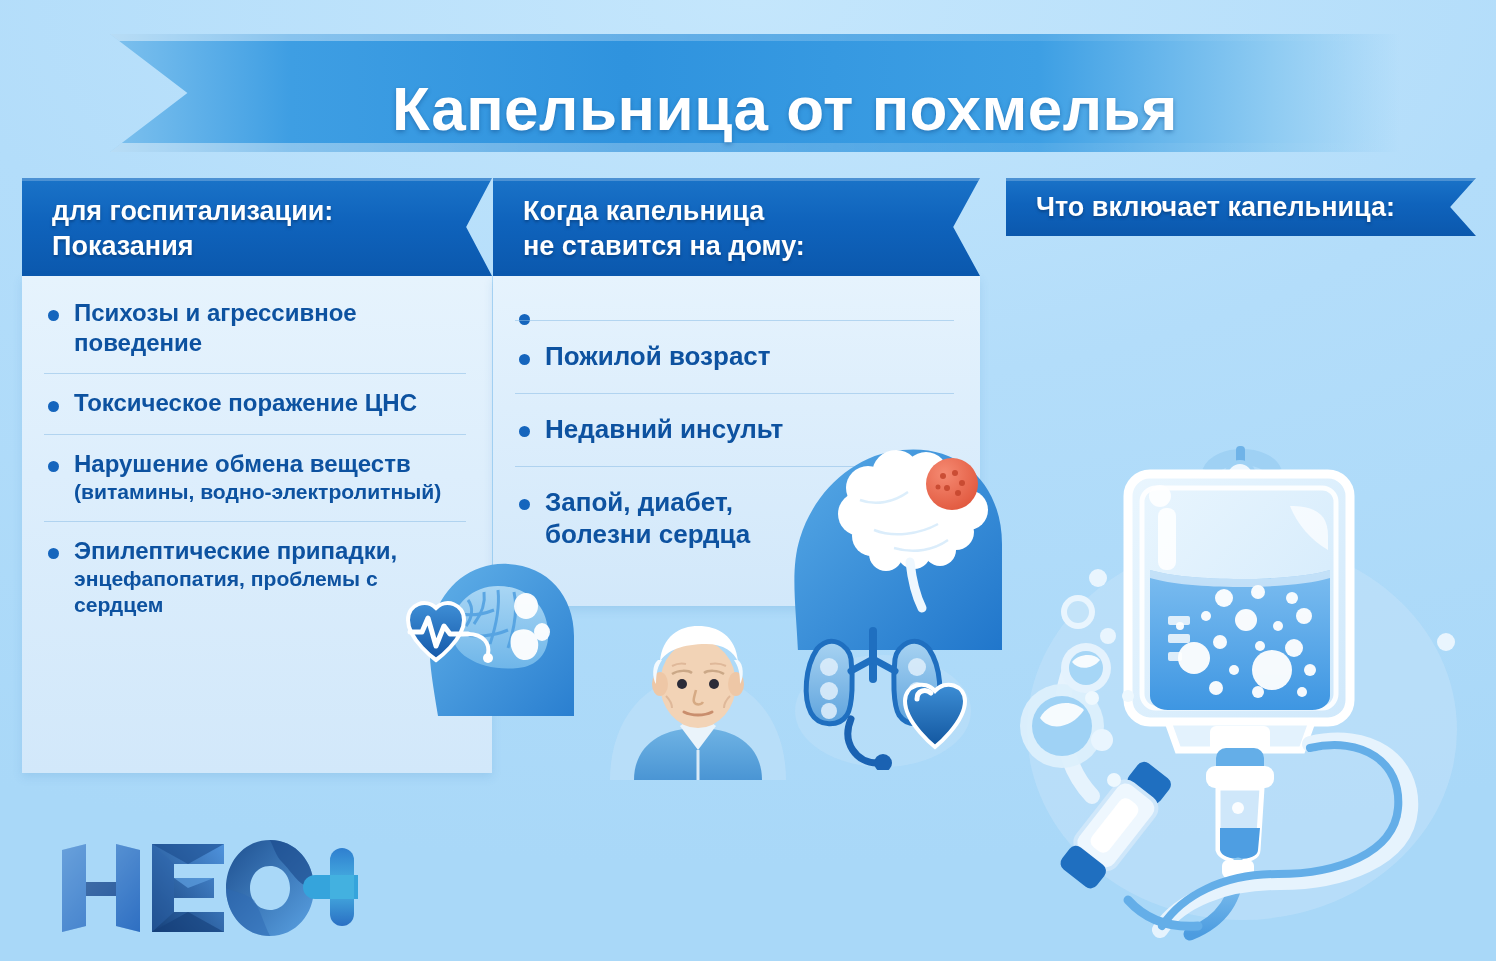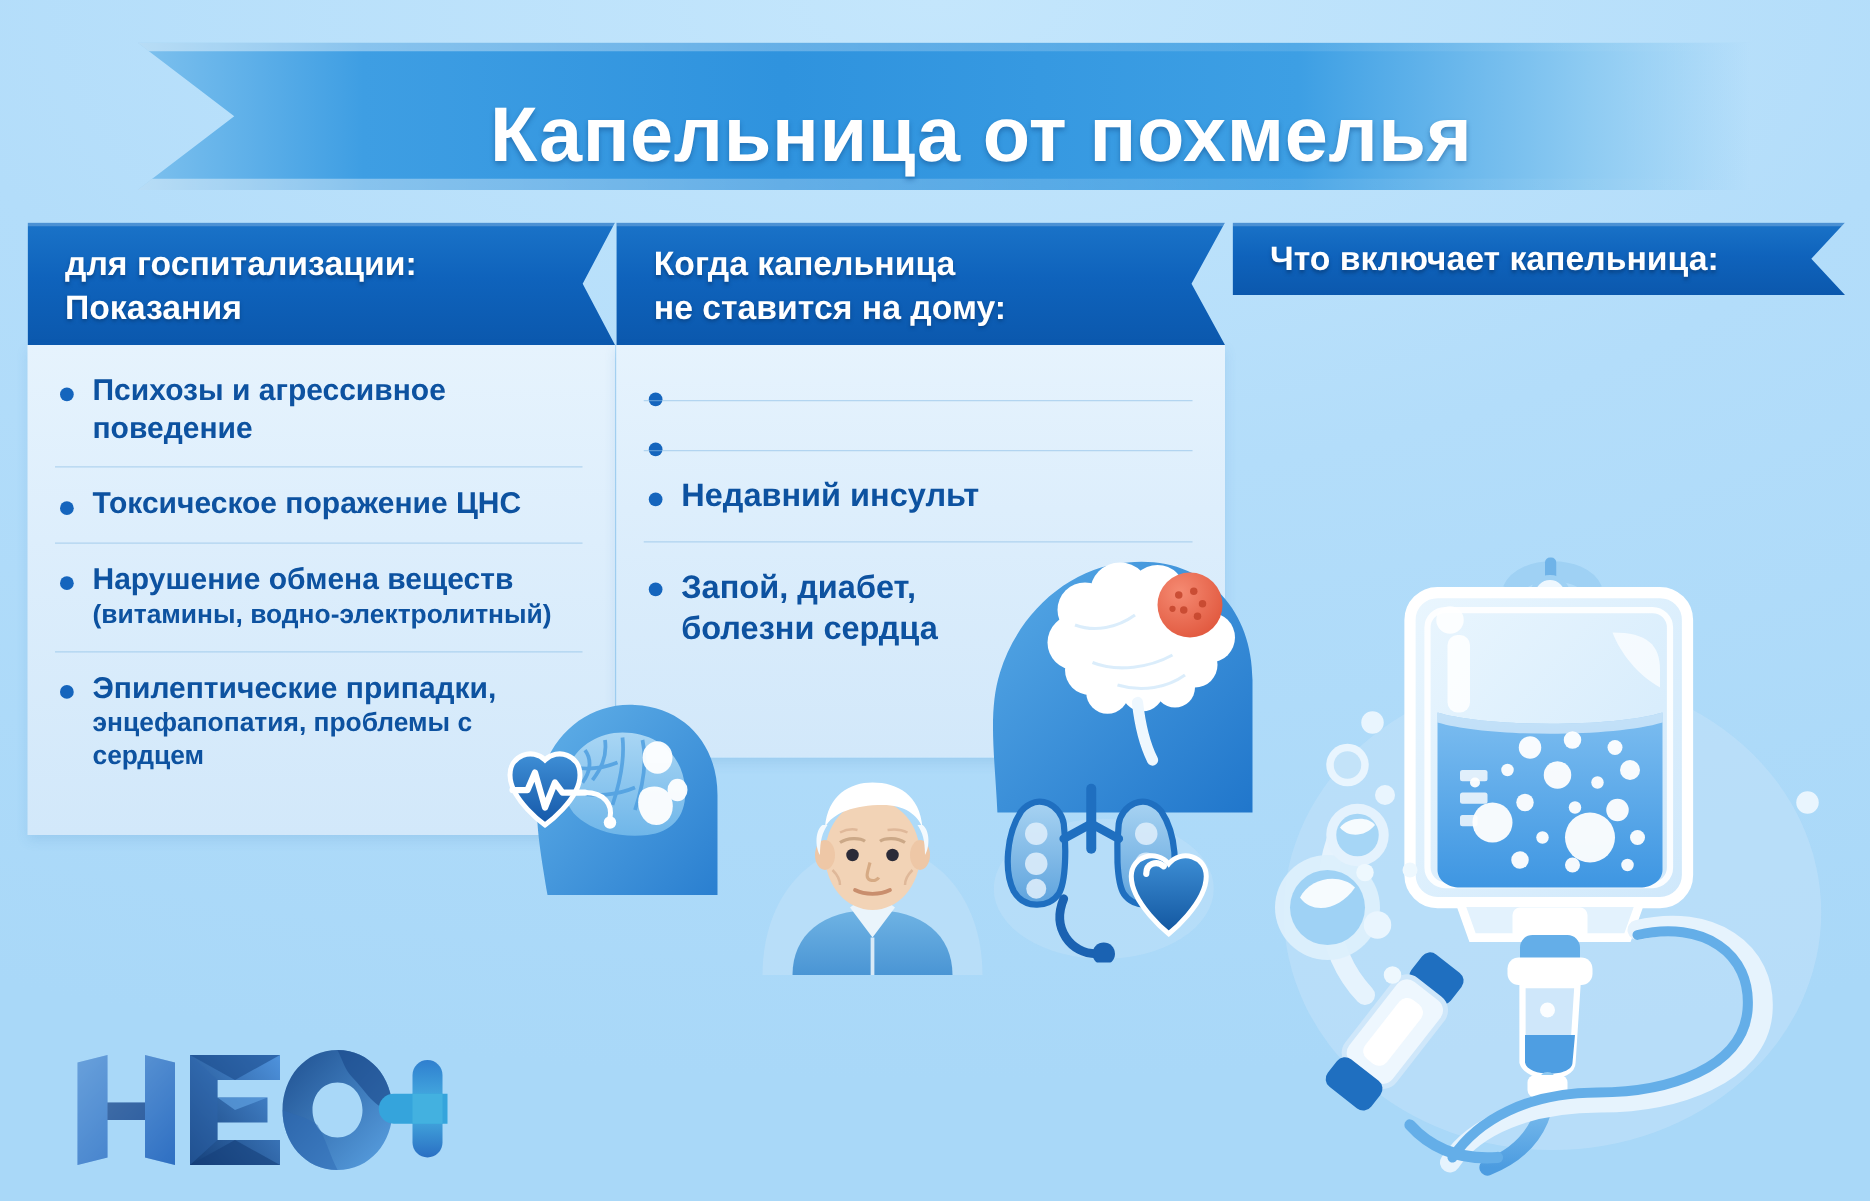--- a/index.html
+++ b/index.html
@@ -50,39 +50,39 @@
     position:relative;
     background:linear-gradient(180deg,#1a73c8 0%,#0f63bc 45%,#0b58ad 100%);
     color:#fff;
     font-size:27px;font-weight:bold;line-height:1.28;
     padding:16px 22px 16px 30px;
     box-sizing:border-box;
     text-shadow:0 2px 3px rgba(6,50,100,.55);
     box-shadow:0 3px 6px rgba(40,110,170,.22);
   }
   .col-head.two-line{height:98px;}
-  .col-head.one-line{height:58px;padding-top:12px;padding-bottom:12px;}
+  .col-head.one-line{height:58px;padding-top:12px;padding-bottom:12px;margin-left:20px;}
   .col-head.notch{
     -webkit-clip-path:polygon(0 0, 100% 0, 94.5% 50%, 100% 100%, 0 100%);
     clip-path:polygon(0 0, 100% 0, 94.5% 50%, 100% 100%, 0 100%);
   }
   .col-head .hl{
     position:absolute;left:0;right:0;top:0;height:3px;
     background:rgba(255,255,255,.22);
   }
   .col-head .head-line{display:block;}
 
   .col-body{
     position:relative;
     background:linear-gradient(180deg,#e6f3fd 0%, #ddeefc 40%, #d2e8fa 100%);
     box-shadow:0 4px 9px rgba(60,130,190,.16);
     padding:18px 26px 20px 22px;
     box-sizing:border-box;
   }
-  .col1 .col-body{height:392px;}
+  .col1 .col-body{height:497px;}
   .col2 .col-body{height:330px;}
   .col3 .col-body{height:200px;}
 
   ul.bullets{list-style:none;margin:0;padding:0;}
   ul.bullets li{
     position:relative;
     padding:0 0 0 30px;
     color:#0d52a0;
     font-weight:bold;
     line-height:1.26;
@@ -174,20 +174,21 @@
       <span class="head-line">Когда капельница</span>
       <span class="head-line">не ставится на дому:</span>
     </div>
     <div class="col-body">
       <ul class="bullets">
         <li>
           <span class="dot"></span>
         </li>
         <li>
           <span class="dot"></span>
+          <span>Пожилой возраст</span>
         </li>
         <li>
           <span class="dot"></span>
           <span>Недавний инсульт</span>
         </li>
         <li>
           <span class="dot"></span>
           <span>
             <span>Запой, диабет,</span>
             <span class="li-sub" style="font-size:1em;">болезни сердца</span>

